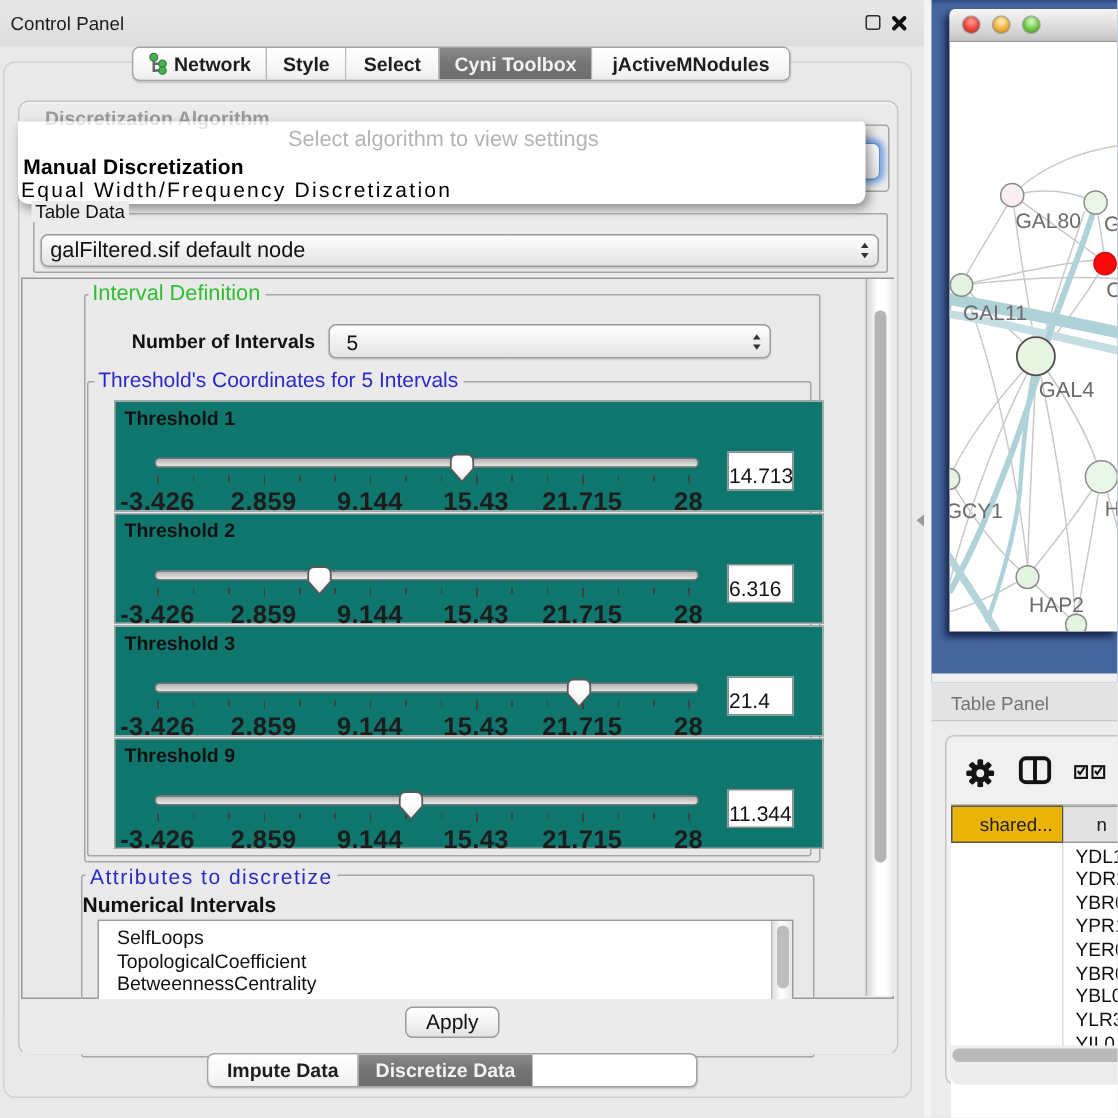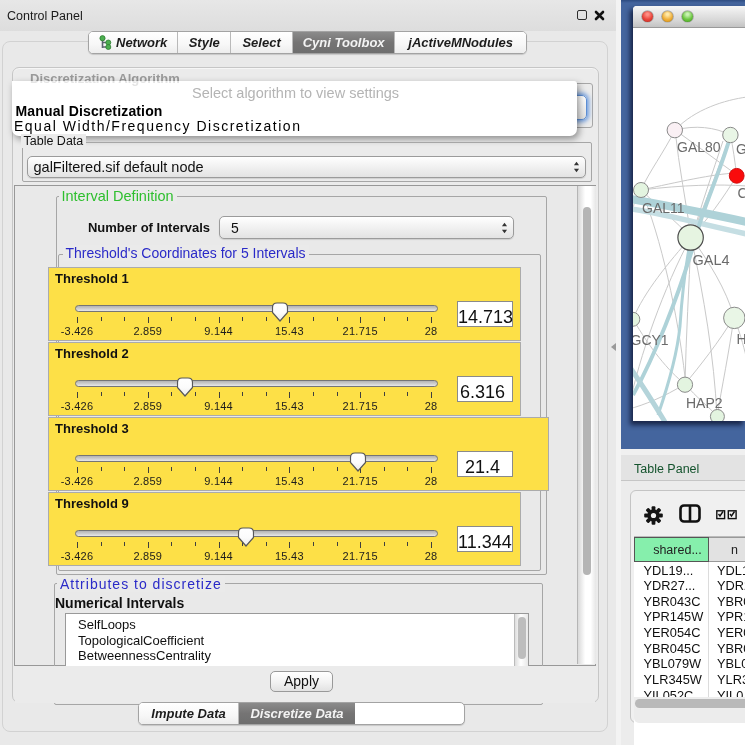--- a/index.html
+++ b/index.html
@@ -6,37 +6,37 @@
 body{width:745px;height:745px;position:relative;overflow:hidden;
   font-family:"Liberation Sans",sans-serif;background:#e9e9e9;}
 .abs{position:absolute;}
 .combo{position:absolute;border:1px solid #9b9b9b;border-radius:5px;
   background:linear-gradient(#ffffff,#f2f2f2 45%,#e3e3e3);box-shadow:0 1px 1px rgba(0,0,0,0.12);}
 .combo .txt{position:absolute;left:11px;top:50%;transform:translateY(-50%);font-size:14px;color:#111;text-align:center;}
 .arrows{position:absolute;right:5px;top:50%;transform:translateY(-50%);width:7px;height:12px;}
 .grp{position:absolute;border:1px solid #a6a6a6;border-radius:3px;}
 .grplab{position:absolute;font-size:13px;background:#e9e9e9;padding:0 3px;white-space:nowrap;}
 .seg{position:absolute;display:flex;background:#fff;border:1px solid #a3a3a3;border-radius:5px;
-  box-shadow:0 1px 1px rgba(0,0,0,0.15);overflow:hidden;font-style:italic;}
+  box-shadow:0 1px 1px rgba(0,0,0,0.15);overflow:hidden;}
 .seg>div{box-sizing:border-box;display:flex;align-items:center;justify-content:center;font-size:13px;font-weight:bold;
   color:#1d1d1d;background:linear-gradient(#ffffff,#f7f7f7 60%,#ededed);border-right:1px solid #b9b9b9;}
 .seg>div:last-child{border-right:none;}
 .seg>div.on{background:linear-gradient(#8b8b8b,#757474 50%,#6e6e6e);color:#f3f3f3;}
-.thr{position:absolute;left:48px;width:471px;height:72px;border:1px solid #ababab;background:#fde047;}
+.thr{position:absolute;left:76px;width:471px;height:72px;border:1px solid #ababab;background:#0f766e;}
 .thr .tl{position:absolute;left:6px;top:3.5px;font-size:13px;font-weight:bold;color:#111;}
 .track{position:absolute;left:26px;top:37.5px;width:361px;height:5px;border:1px solid #757575;border-radius:4px;
   background:linear-gradient(#b3b3b3,#cfcfcf 55%,#e8e8e8);}
 .minor{position:absolute;left:27.5px;top:49px;width:356px;height:4px;
   background:repeating-linear-gradient(90deg,#3f3f3f 0 1px,transparent 1px 23.6px);}
 .major{position:absolute;left:27.5px;top:49px;width:356px;height:6.5px;
   background:repeating-linear-gradient(90deg,#3f3f3f 0 1px,transparent 1px 70.8px);}
-.slab{position:absolute;top:57px;font-size:11px;font-weight:normal;color:#1c1c1c;transform:translateX(-50%);letter-spacing:0.25px;}
+.slab{position:absolute;top:57px;font-size:17px;font-weight:bold;color:#1c1c1c;transform:translateX(-50%);letter-spacing:0.25px;}
 .thumb{position:absolute;top:34px;width:17px;height:20px;transform:translateX(-50%);}
-.vbox{box-sizing:border-box;position:absolute;left:408px;top:33px;width:56px;height:26px;border:1px solid #8a8a8a;background:#fff;
-  font-size:18px;color:#111;text-align:center;line-height:30px;padding-right:5px;}
+.vbox{box-sizing:border-box;position:absolute;left:408px;top:33px;width:44px;height:26px;border:1px solid #8a8a8a;background:#fff;
+  font-size:14px;color:#111;text-align:left;line-height:30px;padding-right:5px;}
 .row{font-size:12.8px;color:#101010;white-space:nowrap;}
 </style>
 </head>
 <body>
 
 
 
 <div class="abs" style="left:0;top:0;width:616px;height:31px;background:linear-gradient(#e7e7e7,#dddddd);"></div>
 <div class="abs" style="left:7px;top:9px;font-size:12.5px;color:#1b1b1b;">Control Panel</div>
 <div class="abs" style="left:577px;top:10px;width:8px;height:8px;border:1.6px solid #2e2e2e;border-radius:2px;"></div>
@@ -144,21 +144,21 @@
     <span class="slab" style="left:98.8px;">2.859</span>
   <span class="slab" style="left:169.6px;">9.144</span>
     <span class="slab" style="left:240.4px;">15.43</span>
   <span class="slab" style="left:311.2px;">21.715</span>
     <span class="slab" style="left:382px;">28</span>
   <svg class="thumb" style="left:136px;" width="17" height="20" viewBox="0 0 17 20">
     <path d="M1 5.5 Q1 1 5.5 1 H11.5 Q16 1 16 5.5 V10.5 L8.5 19 L1 10.5 Z" fill="url(#tg)" stroke="#585858" stroke-width="1.2"></path>
   </svg>
   <div class="vbox">6.316</div>
 </div>
-<div class="thr" style="top:416.5px;padding-left:28px;">
+<div class="thr" style="top:416.5px;">
   <div class="tl">Threshold 3</div>
   <div class="track"></div>
     <div class="minor"></div>
     <div class="major"></div>
   <span class="slab" style="left:28px;">-3.426</span>
     <span class="slab" style="left:98.8px;">2.859</span>
   <span class="slab" style="left:169.6px;">9.144</span>
     <span class="slab" style="left:240.4px;">15.43</span>
   <span class="slab" style="left:311.2px;">21.715</span>
     <span class="slab" style="left:382px;">28</span>
@@ -283,21 +283,21 @@
       <text x="-2.5" y="339">GCY1</text>
       <text x="103.5" y="338">H</text>
       <text x="53" y="402">HAP2</text>
     </g>
   </svg>
 </div>
 
 
 <div class="abs" style="left:621px;top:449px;width:124px;height:6px;background:#f0f0f0;"></div>
 <div class="abs" style="left:621px;top:455px;width:124px;height:25px;background:#e3e3e3;border-bottom:1px solid #c6c6c6;"></div>
-<div class="abs" style="left:634px;top:461.5px;font-size:12.5px;color:#14532d;">Table Panel</div>
+<div class="abs" style="left:634px;top:461.5px;font-size:12.5px;color:#737373;">Table Panel</div>
 <div class="abs" style="left:621px;top:481px;width:124px;height:264px;background:#ececec;"></div>
 
 
 <div class="abs" style="left:630px;top:490px;width:130px;height:231px;border:1px solid #c4c4c4;border-radius:6px;background:#f0f0f0;">
 
   <svg style="position:absolute;left:13px;top:15px;" width="19" height="19" viewBox="0 0 19 19">
     <g fill="#141414">
       <circle cx="9.5" cy="9.5" r="6.2"></circle>
       <g>
         <rect x="7.6" y="0.2" width="3.8" height="4" rx="1"></rect>
@@ -317,24 +317,23 @@
     <path d="M11 1.5 V17.5" stroke="#111" stroke-width="2.6"></path>
   </svg>
   <svg style="position:absolute;left:85px;top:19px;" width="22" height="10" viewBox="0 0 22 10">
     <rect x="0.8" y="0.8" width="7.8" height="7.8" fill="none" stroke="#111" stroke-width="1.4"></rect>
     <path d="M2.5 4 L4 6 L7 1.5" stroke="#111" stroke-width="1.4" fill="none"></path>
     <rect x="12.3" y="0.8" width="7.8" height="7.8" fill="none" stroke="#111" stroke-width="1.4"></rect>
     <path d="M14 4 L15.5 6 L18.5 1.5" stroke="#111" stroke-width="1.4" fill="none"></path>
   </svg>
 
   <div style="position:absolute;left:2.5px;top:44.5px;width:127px;height:250px;background:#fff;border-top:1px solid #bbb;">
-    <div style="position:absolute;left:0;top:0;width:75px;height:25.5px;background:#86efac;border:1px solid #555;box-sizing:border-box;text-align:center;line-height:24px;font-size:12.5px;color:#222;padding-left:13px;">shared...</div>
+    <div style="position:absolute;left:0;top:0;width:75px;height:25.5px;background:#eab308;border:1px solid #555;box-sizing:border-box;text-align:center;line-height:24px;font-size:12.5px;color:#222;padding-left:13px;">shared...</div>
     <div style="position:absolute;left:75px;top:0;width:52px;height:25.5px;background:#e2e2e2;border-top:1px solid #999;border-bottom:1px solid #999;box-sizing:border-box;font-size:12.5px;color:#222;text-align:center;line-height:24px;">n</div>
     <div style="position:absolute;left:74.5px;top:25px;width:1px;height:135px;background:#dcdcdc;"></div>
-    <div class="row" style="position:absolute;left:10px;top:26px;line-height:15.65px;">YDL19...<br>YDR27...<br>YBR043C<br>YPR145W<br>YER054C<br>YBR045C<br>YBL079W<br>YLR345W<br>YIL052C</div>
     <div class="row" style="position:absolute;left:83.5px;top:26px;line-height:15.65px;">YDL1<br>YDR2<br>YBR0<br>YPR1<br>YER0<br>YBR0<br>YBL0<br>YLR3<br>YIL0</div>
     <div style="position:absolute;left:0;top:160.5px;width:127px;height:12px;background:#ededed;"></div>
     <div style="position:absolute;left:1px;top:162.5px;width:126px;height:9px;background:#b9b9b9;border-radius:4.5px;"></div>
     <div style="position:absolute;left:0;top:172.5px;width:127px;height:14px;background:#ececec;border-radius:0 0 0 5px;"></div>
   </div>
 </div>
 
 
 
 </body></html>

